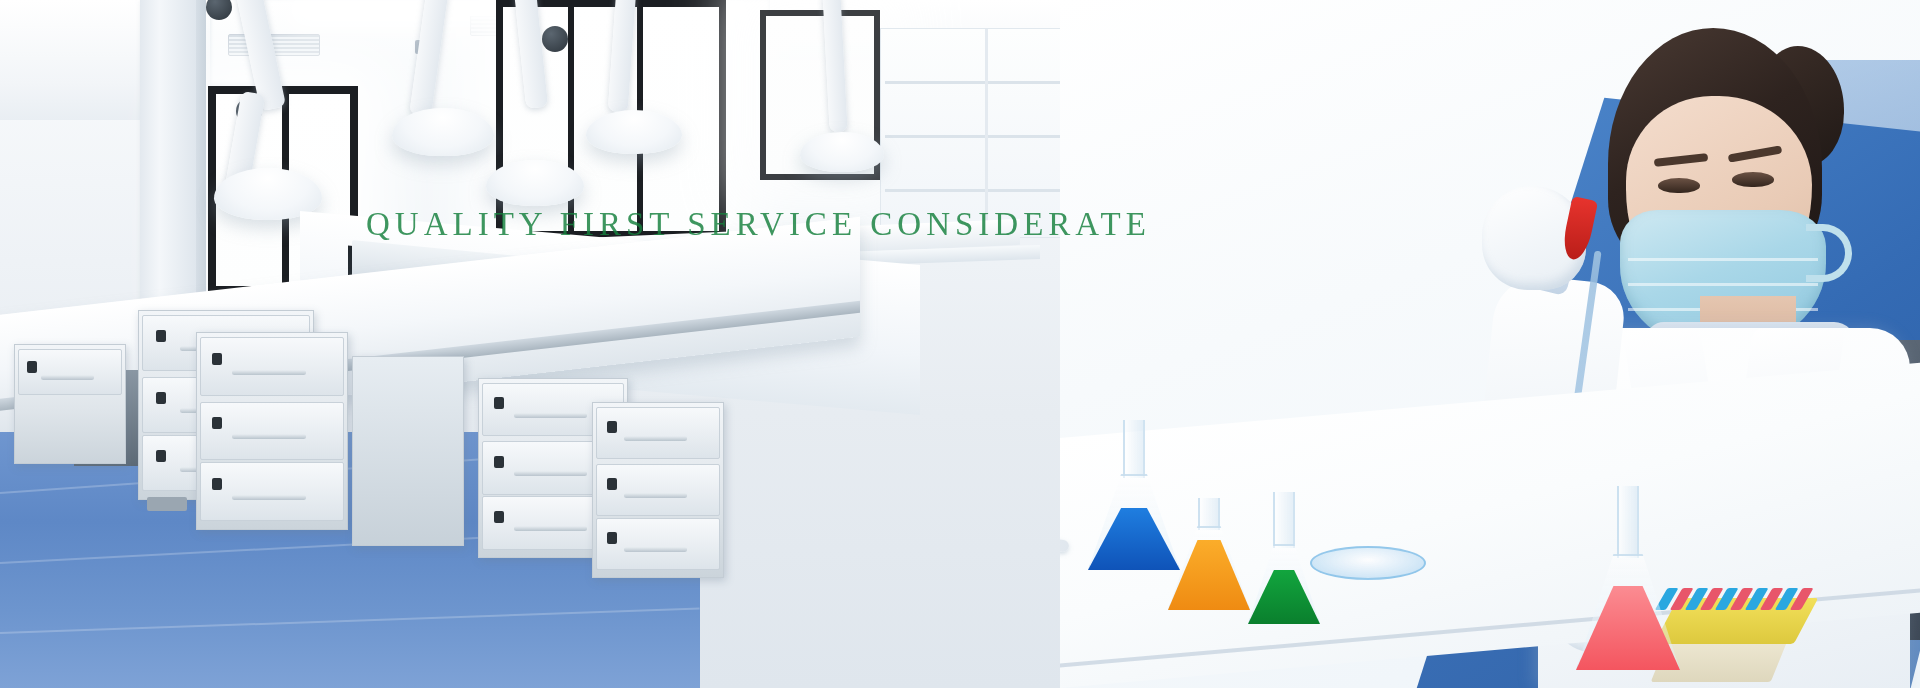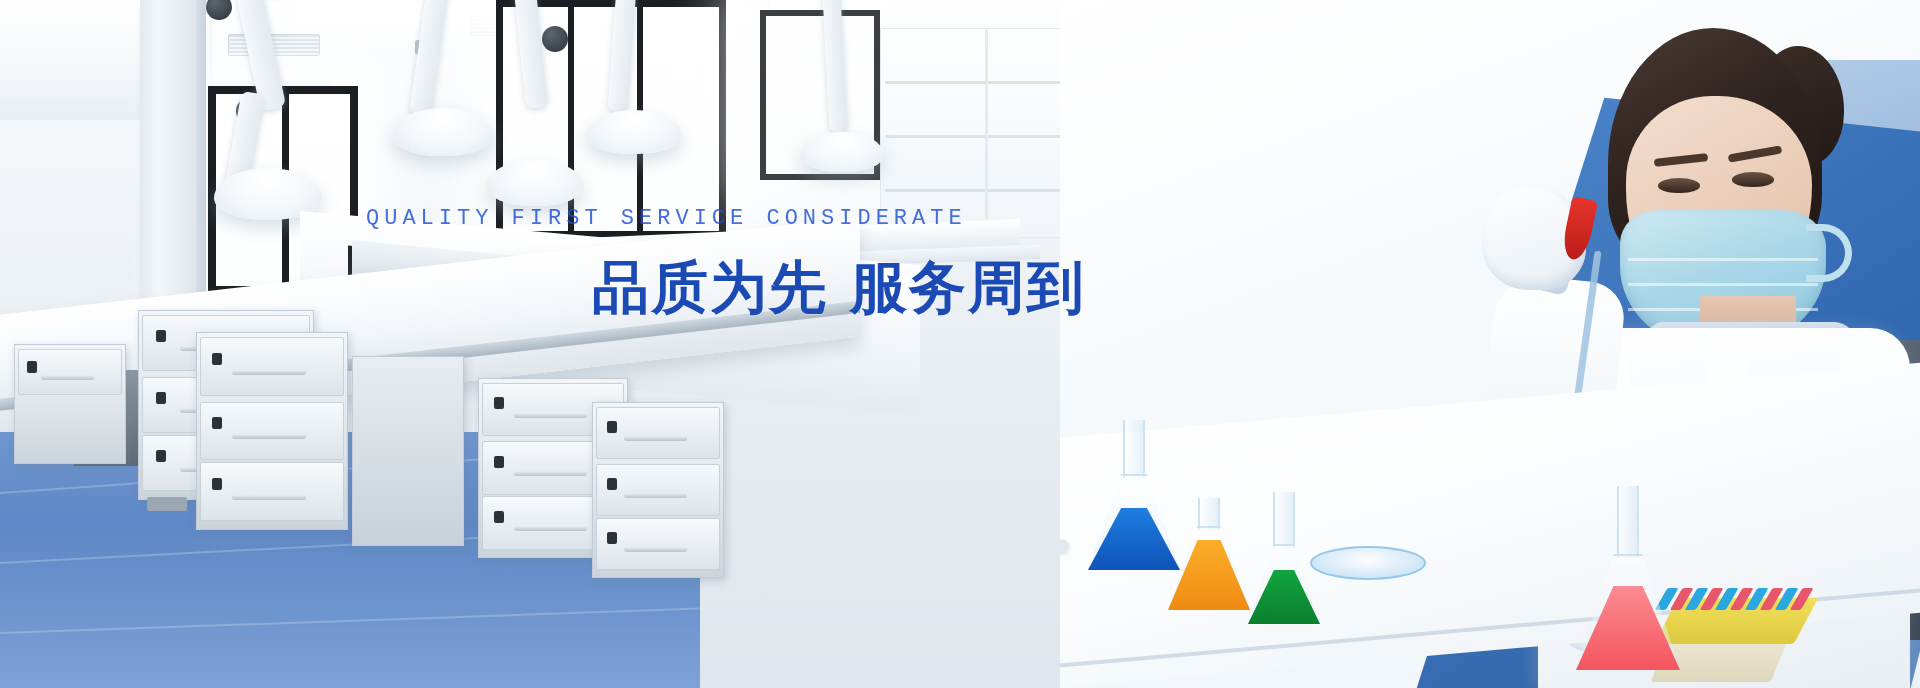--- a/index.html
+++ b/index.html
@@ -472,24 +472,24 @@
   .rack-tubes { position:absolute; left:600px; bottom:74px; width:170px; height:26px; transform:skewX(-30deg); }
   .rack-tubes i {
     position:absolute; top:0; width:11px; height:22px; border-radius:2px; display:block;
   }
 
   
   .text-block { position:absolute; left:0; top:0; width:100%; height:100%; }
 
   .eng-line {
     position:absolute; left:366px; top:206px;
-    font-family:Liberation Mono, monospace;
-    font-size:22px;
+    font-family:Liberation Serif, serif;
+    font-size:33px;
     letter-spacing:5px;
-    color:#1d4ed8;
+    color:#15803d;
     opacity:.82;
     white-space:nowrap;
   }
 
   .cn-head {
     position:absolute; left:592px; top:250px;
     font-family:"DejaVu Sans", sans-serif;
     font-size:57px;
     font-weight:bold;
     letter-spacing:2px;
@@ -749,17 +749,16 @@
     <div class="flask flask-pink">
       <div class="neck"></div>
         <div class="body"></div>
         <div class="liq"></div>
     </div>
   </div>
 
   <div class="text-block">
     <div class="eng-line">QUALITY FIRST SERVICE CONSIDERATE</div>
 
-    <div class="cn-head">品质为先 服务周到</div>
 
   </div>
 
 </div>
 
 </body></html>

